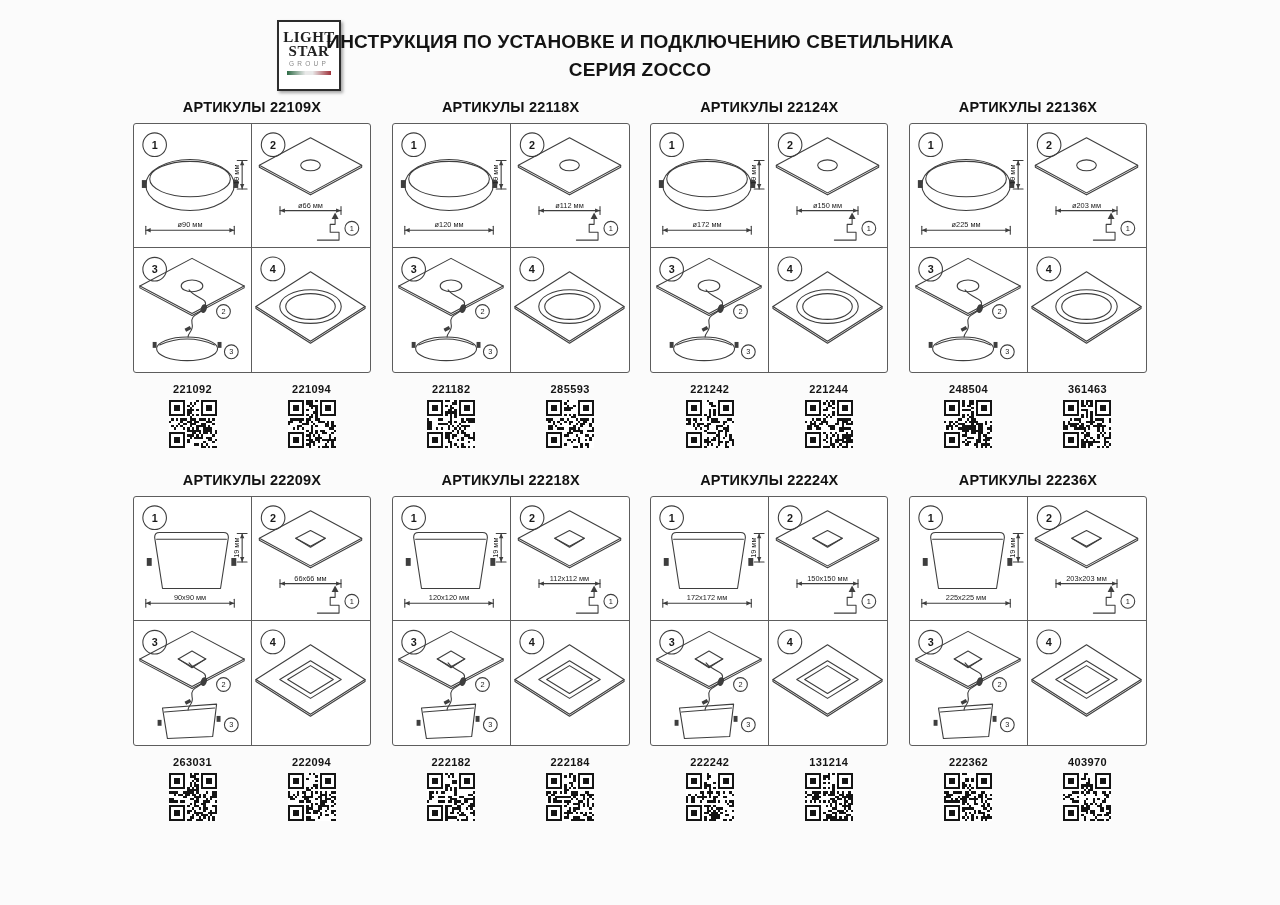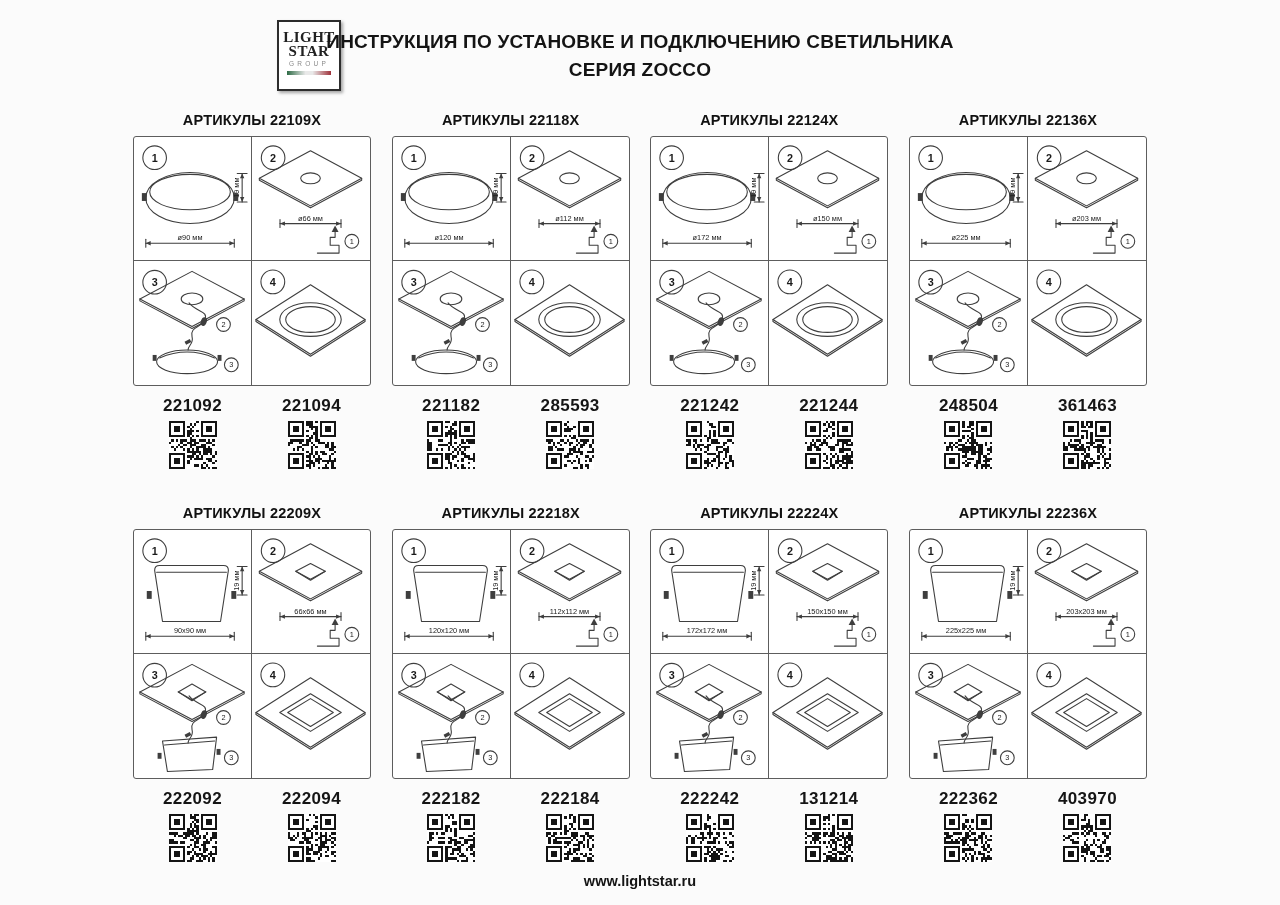--- a/index.html
+++ b/index.html
@@ -13,22 +13,22 @@
         padding-top:8px;box-sizing:border-box;}
   .logo-word{font-family:"Liberation Serif",serif;font-weight:bold;font-size:15px;line-height:14px;
         letter-spacing:.5px;color:#222;}
   .logo-group{font-size:6.5px;letter-spacing:3.2px;color:#8a8a8a;margin-top:2px;}
   .logo-flag{width:44px;height:4px;margin:4px auto 0;
         background:linear-gradient(90deg,#2e6b45 0%,#e9e9e9 42%,#e9e9e9 58%,#9e3039 100%);}
   .title-block{position:absolute;left:0;right:0;top:28px;text-align:center;font-weight:bold;
         font-size:19px;line-height:28px;color:#141414;letter-spacing:.2px;}
 
   
-  .panels{width:1014px;margin:16px auto 0;display:grid;grid-template-columns:repeat(4,238px);
-        justify-content:space-between;row-gap:32px;}
+  .panels{width:1014px;margin:3px auto 0;display:grid;grid-template-columns:repeat(4,238px);
+        justify-content:space-between;row-gap:20px;}
   .panel{width:238px;}
   .panel-title{text-align:center;font-weight:bold;font-size:14.5px;color:#111;margin-bottom:8px;
         letter-spacing:.2px;}
   .panel-box{width:238px;height:250px;border:1px solid #5d5d5d;border-radius:3px;background:#fff;
         display:grid;grid-template-columns:1fr 1fr;grid-template-rows:1fr 1fr;box-sizing:border-box;}
   .cell{position:relative;overflow:hidden;}
   .cell.c1{border-right:1px solid #5d5d5d;border-bottom:1px solid #5d5d5d;}
   .cell.c2{border-bottom:1px solid #5d5d5d;}
   .cell.c3{border-right:1px solid #5d5d5d;}
   .diagram{width:100%;height:100%;display:block;}
@@ -36,21 +36,21 @@
   
   .ln{fill:none;stroke:#3e3e3e;stroke-width:1.1;stroke-linejoin:round;stroke-linecap:round;}
   .fl{fill:#3e3e3e;stroke:none;}
   .dim{font:7.5px "Liberation Sans",sans-serif;fill:#222;text-anchor:middle;}
   .stepnum{font:bold 11px "Liberation Sans",sans-serif;fill:#1a1a1a;text-anchor:middle;}
   .callnum{font:7.5px "Liberation Sans",sans-serif;fill:#1a1a1a;text-anchor:middle;}
 
   
   .articles{display:flex;justify-content:space-around;margin-top:10px;}
   .article{text-align:center;width:50%;}
-  .article-number{font-weight:bold;font-size:17px;color:#151515;letter-spacing:.4px;}
+  .article-number{font-weight:bold;font-size:11px;color:#151515;letter-spacing:.4px;}
   .qr{width:48px;height:48px;margin-top:5px;shape-rendering:crispEdges;background:#fff;}
 
   .footer{position:absolute;left:0;right:0;bottom:16px;text-align:center;font-weight:bold;
         font-size:14.5px;color:#141414;}
 </style>
 </head>
 <body>
 
 <div class="page">
 
@@ -1607,21 +1607,21 @@
                 <polyline class="ln" points="4,59 4,61 59,96 114,61 114,59"></polyline>
               </g>
               <g>
                 <polygon class="ln" points="59,40 90,59 59,78 28,59"></polygon>
                 <polygon class="ln" points="59,45 82,59 59,73 36,59"></polygon>
               </g>
             </svg>
       </div>
     </div>
     <div class="articles">
-          <div class="article"><div class="article-number">222092</div><svg class="qr" viewBox="0 0 21 21">
+          <div class="article"><div class="article-number">263031</div><svg class="qr" viewBox="0 0 21 21">
               <rect x="0" y="0" width="7" height="7" fill="#141414"></rect>
               <rect x="1" y="1" width="5" height="5" fill="#ffffff"></rect>
               <rect x="2" y="2" width="3" height="3" fill="#141414"></rect>
               <rect x="14" y="0" width="7" height="7" fill="#141414"></rect>
               <rect x="15" y="1" width="5" height="5" fill="#ffffff"></rect>
               <rect x="16" y="2" width="3" height="3" fill="#141414"></rect>
               <rect x="0" y="14" width="7" height="7" fill="#141414"></rect>
               <rect x="1" y="15" width="5" height="5" fill="#ffffff"></rect>
               <rect x="2" y="16" width="3" height="3" fill="#141414"></rect>
               <rect x="9" y="0" width="1" height="1" fill="#141414"></rect>
@@ -2951,14 +2951,13 @@
               <rect x="13" y="20" width="1" height="1" fill="#141414"></rect>
               <rect x="15" y="20" width="1" height="1" fill="#141414"></rect>
               <rect x="16" y="20" width="1" height="1" fill="#141414"></rect>
               <rect x="17" y="20" width="1" height="1" fill="#141414"></rect>
               <rect x="19" y="20" width="1" height="1" fill="#141414"></rect>
             </svg></div>
         </div>
   </div>
 </div>
 
-  <div class="footer">www.lightstar.ru</div>
 </div>
 
 </body></html>

